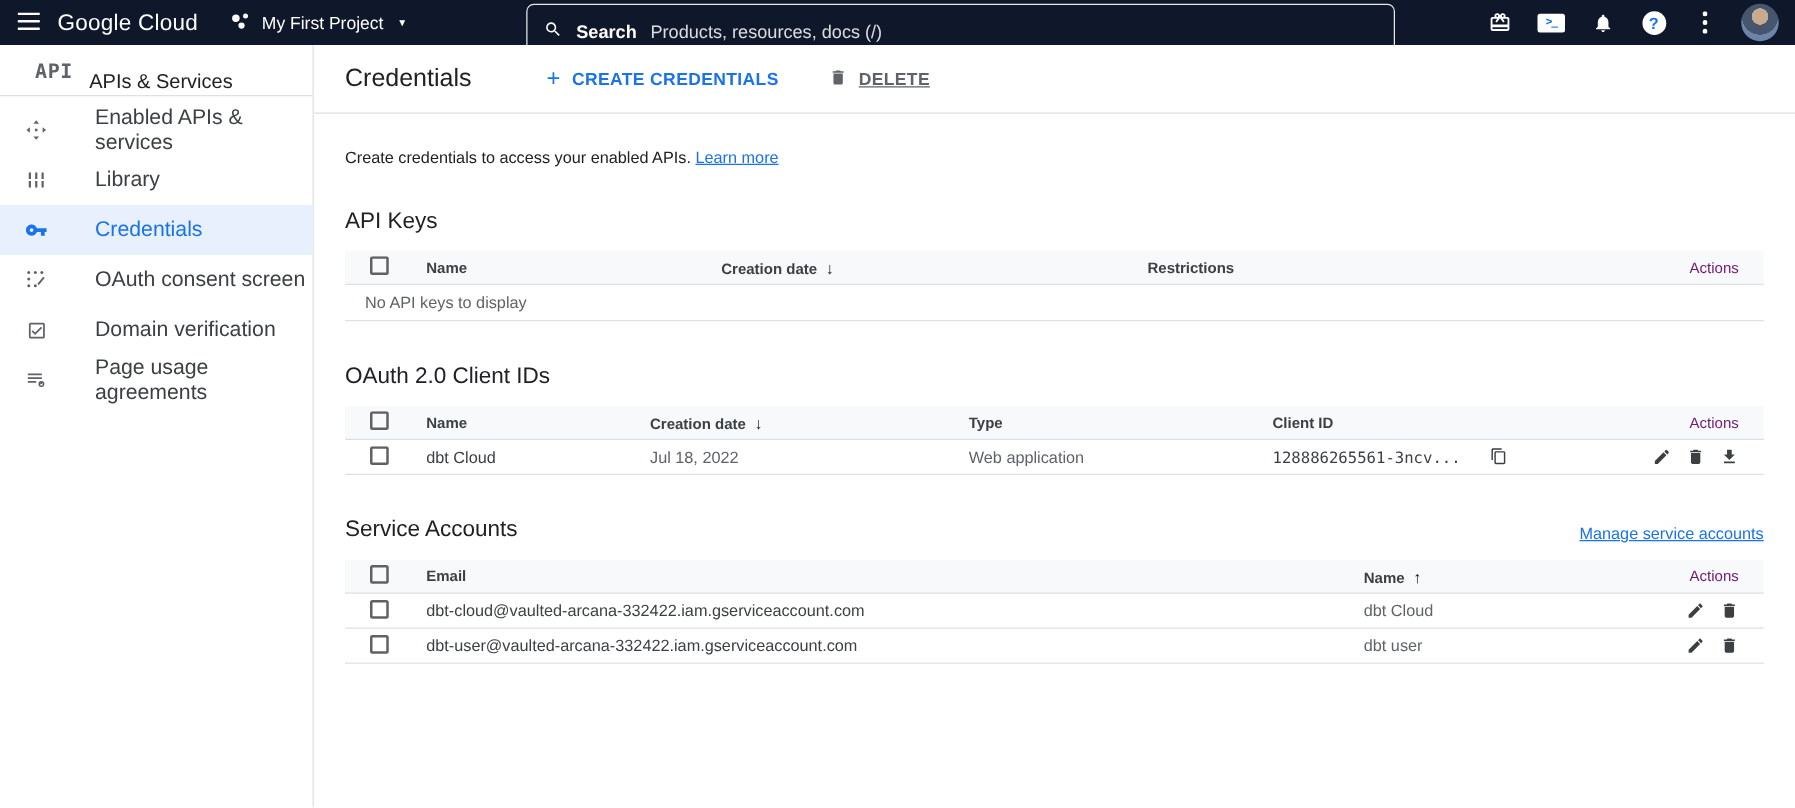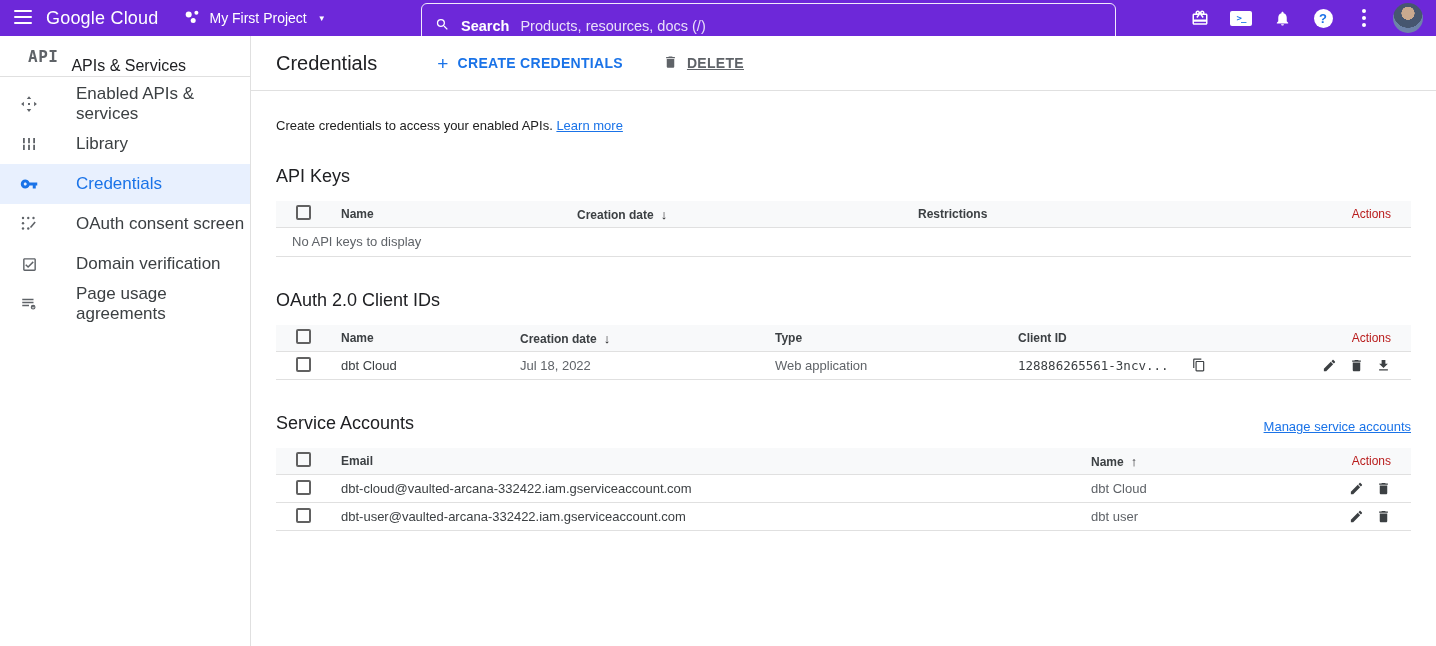--- a/index.html
+++ b/index.html
@@ -1,20 +1,20 @@
 <!DOCTYPE html>
 <html><head>
 <meta charset="utf-8">
 <style>
   * { box-sizing: border-box; margin: 0; padding: 0; }
   html, body { width: 1436px; height: 646px; overflow: hidden; }
   body { font-family: "Liberation Sans", sans-serif; background: #fff; color: #202124; }
 
   
-  .topbar { height: 36px; background: #6d28d9; display: flex; align-items: center; position: relative; color: #fff; }
+  .topbar { height: 36px; background: #0f172a; display: flex; align-items: center; position: relative; color: #fff; }
   .hamburger-btn { width: 46px; height: 36px; display: flex; align-items: center; justify-content: center; cursor: pointer; background: none; border: none; }
   .logo { font-size: 18px; letter-spacing: .2px; color: #fff; white-space: nowrap; margin-right: 26px; cursor: pointer; }
   .project-switcher { display: flex; align-items: center; gap: 9px; font-size: 14px; cursor: pointer; }
   .caret { font-size: 8px; margin-left: 2px; }
   .searchbox { position: absolute; left: 421px; top: 3px; width: 695px; height: 46px; border: 1px solid rgba(255,255,255,.9); border-radius: 6px; display: flex; align-items: center; padding: 0 13px; gap: 11px; }
   .search-label { font-size: 14.5px; font-weight: 700; }
   .searchbox input { flex: 1; background: transparent; border: none; outline: none; color: #fff; font-size: 14.5px; font-family: "Liberation Sans", sans-serif; }
   .searchbox input::placeholder { color: rgba(255,255,255,.85); opacity: 1; }
   .topbar-right { margin-left: auto; display: flex; align-items: center; gap: 17px; padding-right: 13px; }
   .tb-icon { width: 24px; height: 24px; display: flex; align-items: center; justify-content: center; cursor: pointer; }
@@ -55,21 +55,21 @@
   .manage-link { font-size: 13px; }
 
   
   .table { margin-top: 14px; font-size: 13px; }
   .trow { display: grid; align-items: center; border-bottom: 1px solid #e0e0e0; height: 28px; }
   .thead { background: #f8f9fa; height: 27px; font-size: 12px; font-weight: 700; color: #3c4043; }
   .t1 { grid-template-columns: 65px 236px 341px 1fr 110px; }
   .t2 { grid-template-columns: 65px 179px 255px 243px 1fr 110px; }
   .t3 { grid-template-columns: 65px 1fr 235px 85px; }
   .cell { overflow: hidden; white-space: nowrap; }
-  .cell-actions { text-align: right; padding-right: 20px; color: #b91c1c; font-weight: 400; }
+  .cell-actions { text-align: right; padding-right: 20px; color: #701a75; font-weight: 400; }
   .checkbox { width: 15px; height: 15px; border: 2px solid #616161; border-radius: 2px; margin-left: 20px; display: inline-block; cursor: pointer; }
   .sort-arrow { font-size: 13px; font-weight: 700; margin-left: 7px; color: #202124; }
   .empty-row { display: block; line-height: 28px; border-bottom: 1px solid #e0e0e0; color: #5f6368; padding-left: 16px; font-size: 13px; }
   .cell-secondary { color: #5f6368; }
   .cell-primary { color: #3c4043; }
   .client-id-cell { display: flex; align-items: flex-start; gap: 23px; }
   .mono { font-family: "DejaVu Sans Mono", monospace; font-size: 12.5px; color: #3c4043; }
   .copy-btn { display: inline-flex; cursor: pointer; }
   .copy-btn svg { fill: #3c4043; }
   .actions-icons { display: flex; justify-content: flex-end; align-items: center; gap: 12px; padding-right: 20px; }

